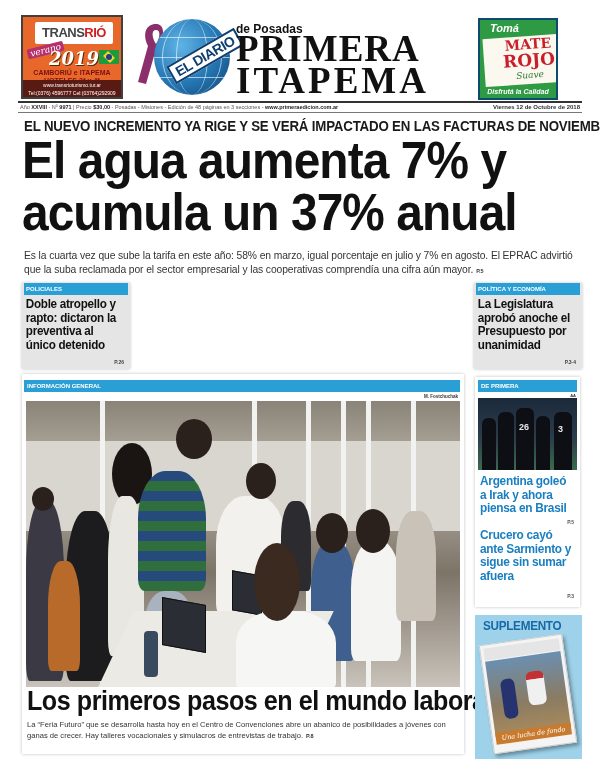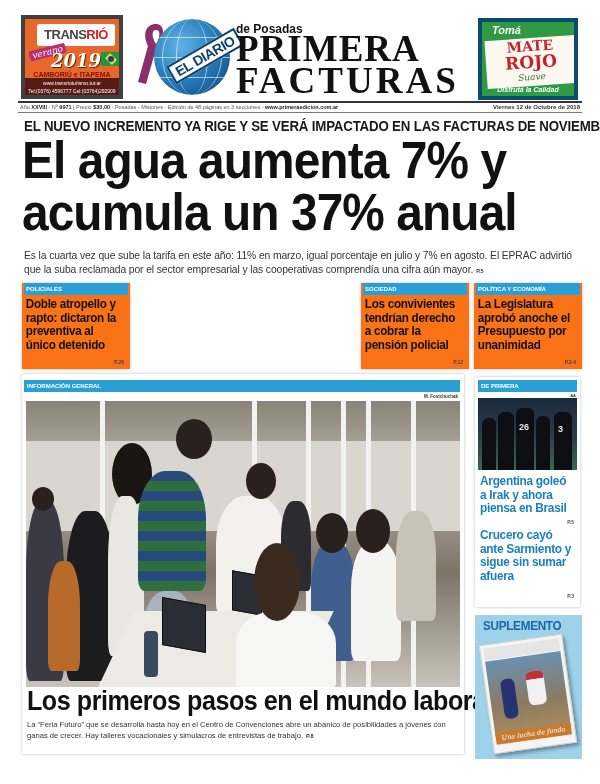--- a/index.html
+++ b/index.html
@@ -1,42 +1,42 @@
 <!DOCTYPE html>
 <html><head>
 <meta charset="utf-8">
 <style>
   * { box-sizing: border-box; margin: 0; padding: 0; }
   html, body { width: 600px; height: 784px; background: #ffffff; overflow: hidden; }
   body { font-family: "Liberation Sans", sans-serif; color: #111; position: relative; }
 
   
   .masthead { position: absolute; top: 0; left: 0; width: 600px; height: 104px; }
-  .ad-transrio { position: absolute; left: 21px; top: 15px; width: 102px; height: 84px; background: #e8672b; border: 4px solid #404040; overflow: hidden; padding-left: 36px; }
+  .ad-transrio { position: absolute; left: 21px; top: 15px; width: 102px; height: 84px; background: #e8672b; border: 2px solid #404040; overflow: hidden; padding-left: 36px; }
   .ad-transrio .brand { position: absolute; left: 12px; top: 5px; width: 78px; height: 22px; background: #fff; border-radius: 2px; font-size: 13px; font-weight: bold; letter-spacing: -0.5px; color: #444; text-align: center; line-height: 22px; }
   .ad-transrio .brand span.rio { color: #d21f1f; }
   .ad-transrio .verano { position: absolute; left: 4px; top: 28px; font-family: "DejaVu Serif", serif; font-style: italic; font-size: 9px; color: #fff; background: #b5316b; padding: 0 3px; transform: rotate(-14deg); border-radius: 2px; }
   .ad-transrio .year { position: absolute; left: 26px; top: 31px; font-family: "DejaVu Serif", serif; font-style: italic; font-weight: bold; font-size: 18px; color: #fff; text-shadow: 1px 1px 0 #5a2b00; }
   .ad-transrio .flag { position: absolute; left: 76px; top: 33px; width: 20px; height: 14px; background: #1d9a3b; }
   .ad-transrio .flag::before { content: ""; position: absolute; left: 3px; top: 2px; width: 14px; height: 10px; background: #f6d22a; transform: rotate(45deg) scale(0.7,0.7); }
   .ad-transrio .flag::after { content: ""; position: absolute; left: 7px; top: 4px; width: 6px; height: 6px; border-radius: 50%; background: #213d8f; }
   .ad-transrio .dest { position: absolute; left: 0; top: 52px; width: 100%; text-align: center; font-size: 7px; font-weight: bold; color: #7a1010; line-height: 8px; }
   .ad-transrio .contact { position: absolute; left: 0; bottom: 0; width: 100%; height: 17px; background: #5a1a14; color: #fff; font-size: 5px; text-align: center; line-height: 8px; padding-top: 1px; }
 
   .logo { position: absolute; left: 136px; top: 14px; width: 336px; height: 86px; }
   .ribbon { position: absolute; left: 0; top: 6px; width: 34px; height: 66px; }
   .globe { position: absolute; left: 18px; top: 5px; width: 76px; height: 76px; border-radius: 50%; background: radial-gradient(circle at 35% 35%, #5fb4e6 0%, #2476b3 55%, #0f3f6f 100%); overflow: hidden; }
   .globe .lat { position: absolute; left: 0; width: 100%; height: 1px; background: rgba(255,255,255,0.6); }
   .globe .lon { position: absolute; top: 0; height: 100%; border-left: 1px solid rgba(255,255,255,0.6); border-right: 1px solid rgba(255,255,255,0.6); border-radius: 50%; }
   .eldiario-tag { position: absolute; left: 30px; top: 32px; background: #fff; color: #0f3f6f; font-weight: bold; font-size: 14px; padding: 0 4px; transform: rotate(-30deg); border: 2px solid #0f3f6f; letter-spacing: -0.5px; font-family: "Liberation Sans", sans-serif; }
   .de-misiones { position: absolute; left: 100px; top: 8px; font-size: 12px; font-weight: bold; color: #111; }
   .primera { position: absolute; left: 100px; top: 18px; font-family: "Liberation Serif", serif; font-weight: bold; font-size: 37px; line-height: 34px; letter-spacing: 1px; color: #111; }
   .edicion { position: absolute; left: 100px; top: 50px; font-family: "Liberation Serif", serif; font-weight: bold; font-size: 37px; line-height: 34px; letter-spacing: 3px; color: #111; }
 
-  .ad-mate { position: absolute; left: 478px; top: 18px; width: 100px; height: 82px; background: #2f9a44; border: 4px solid #0c4a6e; overflow: hidden; }
+  .ad-mate { position: absolute; left: 478px; top: 18px; width: 80px; height: 82px; background: #2f9a44; border: 2px solid #0c4a6e; overflow: hidden; }
   .ad-mate .toma { position: absolute; left: 10px; top: 2px; font-style: italic; font-weight: bold; font-size: 11px; color: #fff; }
   .ad-mate .banner { position: absolute; left: 4px; top: 16px; width: 90px; height: 48px; background: #fbf8ef; transform: rotate(-4deg); }
   .ad-mate .mate { position: absolute; left: 0; top: 1px; width: 100%; text-align: center; font-family: "DejaVu Serif", serif; font-weight: bold; font-size: 14px; color: #c8202a; line-height: 15px; }
   .ad-mate .rojo { position: absolute; left: 0; top: 15px; width: 100%; text-align: center; font-family: "DejaVu Serif", serif; font-weight: bold; font-size: 17px; color: #c8202a; line-height: 18px; }
   .ad-mate .suave { position: absolute; left: 0; top: 34px; width: 100%; text-align: center; font-family: "DejaVu Serif", serif; font-style: italic; font-size: 9px; color: #2f7a3b; }
   .ad-mate .slogan { position: absolute; left: 0; bottom: 3px; width: 100%; text-align: center; font-style: italic; font-weight: bold; font-size: 7px; color: #fff; }
 
   
   .infobar { position: absolute; left: 18px; top: 101px; width: 564px; height: 12px; border-top: 2px solid #333; border-bottom: 1px solid #777; font-size: 5.5px; color: #555; line-height: 9px; }
   .infobar .left { position: absolute; left: 2px; top: 0; }
@@ -45,21 +45,21 @@
 
   
   .kicker { position: absolute; left: 24px; top: 118px; width: 560px; font-family: "Liberation Sans", sans-serif; font-weight: bold; font-size: 14.3px; color: #1a1a1a; letter-spacing: -0.2px; transform: scaleX(0.93); transform-origin: left top; white-space: nowrap; }
   .headline { position: absolute; left: 22px; top: 134px; width: 600px; font-family: "Liberation Sans", sans-serif; font-weight: bold; font-size: 52px; line-height: 52px; color: #111; letter-spacing: -1px; transform: scaleX(0.92); transform-origin: left top; }
   .headline div { white-space: nowrap; }
   .deck { position: absolute; left: 24px; top: 249px; width: 560px; font-size: 10.3px; line-height: 14px; color: #333; letter-spacing: -0.1px; }
   .pref { font-size: 5.5px; font-weight: bold; color: #333; margin-left: 3px; }
 
   
   .teasers { position: absolute; left: 22px; top: 283px; width: 560px; height: 86px; }
-  .teaser { position: absolute; top: 0; width: 108px; height: 86px; background: #f97316; box-shadow: 0 0 3px rgba(0,0,0,0.25); }
+  .teaser { position: absolute; top: 0; width: 108px; height: 86px; background: #e5e5e5; box-shadow: 0 0 3px rgba(0,0,0,0.25); }
   .teaser .sect { display: block; height: 12px; margin: 0 2px; background: #2a9fd6; color: #fff; font-size: 6px; font-weight: bold; line-height: 12px; padding-left: 2px; }
   .teaser .title { display: block; padding: 3px 4px 0 4px; font-weight: bold; font-size: 12.3px; line-height: 13.5px; color: #111; letter-spacing: -0.3px; transform: scaleX(0.95); transform-origin: left top; }
   .teaser .pg { position: absolute; right: 6px; bottom: 4px; font-size: 5px; font-weight: bold; color: #444; }
   .teaser.blue { background: #2a9fd6; }
   .teaser.blue .sect { background: transparent; }
   .teaser.blue .title { color: #fff; }
   .teaser.blue .pg { color: #fff; }
 
   
   .main-story { position: absolute; left: 22px; top: 374px; width: 442px; height: 380px; background: #fff; box-shadow: 0 0 3px rgba(0,0,0,0.25); }
@@ -120,21 +120,21 @@
     <div class="globe">
       <div class="lat" style="top:18px"></div>
       <div class="lat" style="top:38px"></div>
       <div class="lat" style="top:58px"></div>
       <div class="lon" style="left:22px;width:32px"></div>
       <div class="lon" style="left:8px;width:60px"></div>
     </div>
     <div class="eldiario-tag">EL DIARIO</div>
     <div class="de-misiones">de Posadas</div>
     <div class="primera">PRIMERA</div>
-    <div class="edicion">FACTURAS</div>
+    <div class="edicion">ITAPEMA</div>
   </div>
 
   <div class="ad-mate">
     <div class="toma">Tomá</div>
     <div class="banner">
       <div class="mate">MATE</div>
       <div class="rojo">ROJO</div>
       <div class="suave">Suave</div>
     </div>
     <div class="slogan">Disfrutá la Calidad</div>
@@ -154,32 +154,27 @@
     <b>www.primeraedicion.com.ar</b>
   </div>
   <div class="right">Viernes 12 de Octubre de 2018</div>
 </div>
 
 <div class="kicker">EL NUEVO INCREMENTO YA RIGE Y SE VERÁ IMPACTADO EN LAS FACTURAS DE NOVIEMBRE</div>
 <h1 class="headline">
   <div>El agua aumenta 7% y</div>
   <div>acumula un 37% anual</div>
 </h1>
-<p class="deck"><span>Es la cuarta vez que sube la tarifa en este año: 11% en marzo, igual porcentaje en julio y 7% en agosto. El EPRAC advirtió que la suba reclamada por el sector empresarial y las cooperativas comprendía una cifra aún mayor.</span><span class="pref">P.5</span></p>
+<p class="deck"><span>Es la cuarta vez que sube la tarifa en este año: 58% en marzo, igual porcentaje en julio y 7% en agosto. El EPRAC advirtió que la suba reclamada por el sector empresarial y las cooperativas comprendía una cifra aún mayor.</span><span class="pref">P.5</span></p>
 
 <div class="teasers">
   <div class="teaser" style="left:0">
     <span class="sect">POLICIALES</span>
     <span class="title">Doble atropello y rapto: dictaron la preventiva al único detenido</span>
     <span class="pg">P.26</span>
-  </div>
-  <div class="teaser" style="left:339px">
-    <span class="sect">SOCIEDAD</span>
-    <span class="title">Los convivientes tendrían derecho a cobrar la pensión policial</span>
-    <span class="pg">P.12</span>
   </div>
   <div class="teaser" style="left:452px">
     <span class="sect">POLÍTICA Y ECONOMÍA</span>
     <span class="title">La Legislatura aprobó anoche el Presupuesto por unanimidad</span>
     <span class="pg">P.3-4</span>
   </div>
 </div>
 
 <article class="main-story">
   <div class="sect-bar">INFORMACIÓN GENERAL</div>

